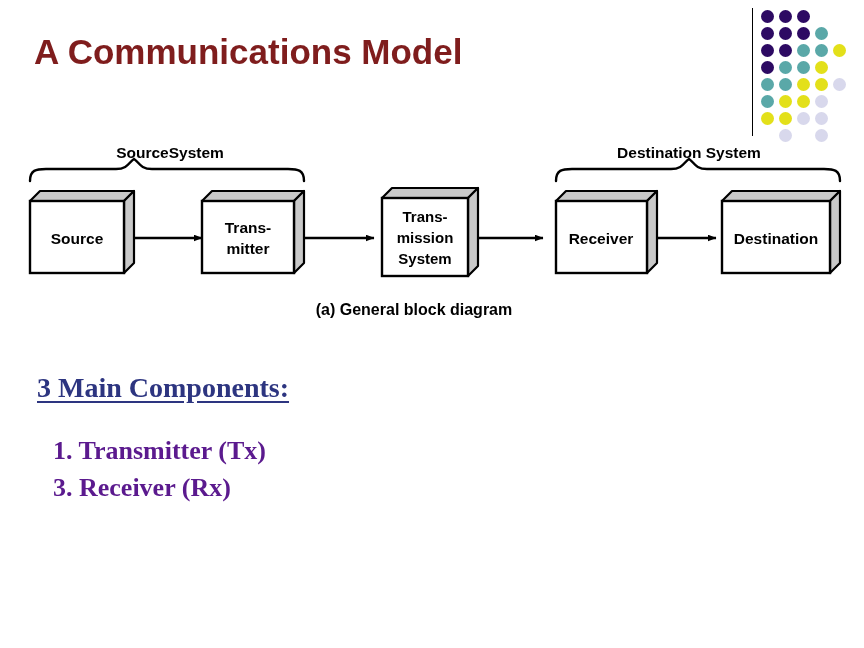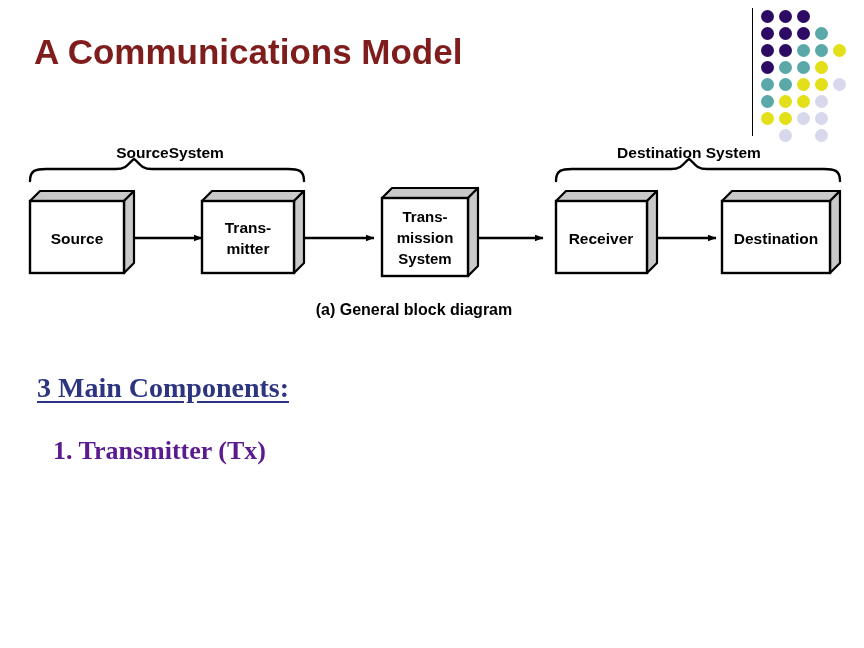--- a/index.html
+++ b/index.html
@@ -209,13 +209,14 @@
     </g>
 
     <text x="398" y="183" text-anchor="middle" font-family="Liberation Sans, sans-serif" font-size="16" font-weight="bold" fill="#000000">(a) General block diagram</text>
   </svg>
 </div>
 
 <div id="components-heading">3 Main Components:</div>
 
 <ul id="components-list">
   <li>1. Transmitter (Tx)</li>
+  <li>3. Receiver (Rx)</li>
 </ul>
 
 </body></html>

